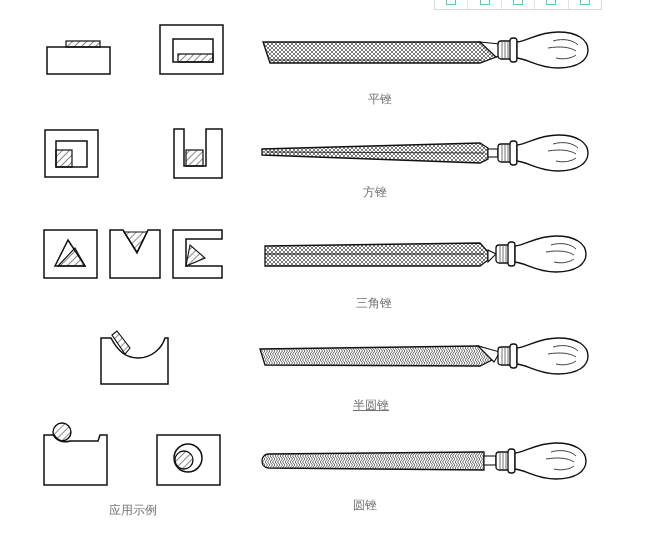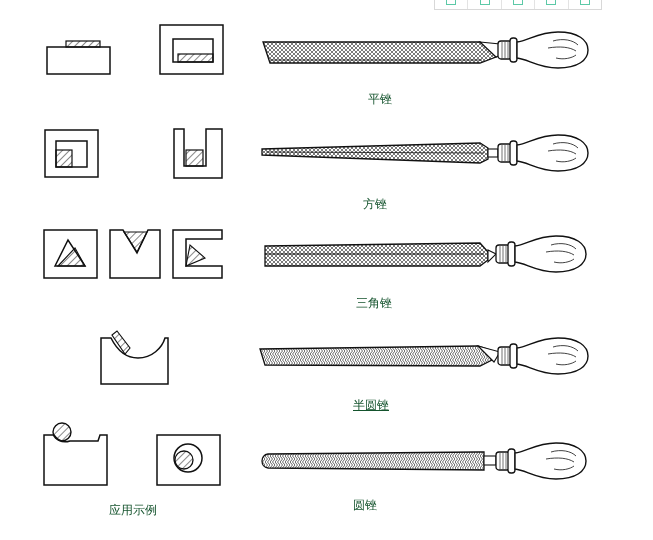--- a/index.html
+++ b/index.html
@@ -5,21 +5,21 @@
     html, body { margin: 0; padding: 0; background: #ffffff; }
     body { width: 653px; height: 540px; position: relative; overflow: hidden;
            font-family: "DejaVu Sans", "Liberation Sans", sans-serif; }
     .toolbar { position: absolute; left: 434px; top: -1px; width: 166px; height: 10px;
                border: 1px solid #d8d8d8; border-top: none; display: flex; background: #fff; }
     .tb-btn { flex: 1; border-right: 1px solid #e3e3e3; position: relative; }
     .tb-btn:last-child { border-right: none; }
     .tb-btn .ico { position: absolute; left: 50%; top: -2px; transform: translateX(-50%);
                    width: 10px; height: 8px; border: 1px solid #5cc9a7; border-top: none; box-sizing: border-box; }
     svg.canvas { position: absolute; left: 0; top: 0; }
-    .label { position: absolute; font-size: 12px; color: #14532d; white-space: nowrap; }
+    .label { position: absolute; font-size: 12px; color: #737373; white-space: nowrap; }
   </style>
 </head>
 <body>
 
 <div class="toolbar">
   <div class="tb-btn">
       <span class="ico"></span>
     </div>
   <div class="tb-btn">
       <span class="ico"></span>
@@ -138,17 +138,17 @@
   </g>
 
   <g>
     <path d="M268,454 L478,452 L484,452 L484,470 L268,468 C260,467 260,455 268,454 Z" fill="url(#wave)" stroke="#111" stroke-width="1.3"></path>
     <rect x="484" y="456" width="12" height="9" fill="#fff" stroke="#111" stroke-width="1.1"></rect>
     <use href="#handle" transform="translate(496,461)"></use>
   </g>
 </svg>
 
 <div class="label" style="left:368px; top:91px;">平锉</div>
-<div class="label" style="left:363px; top:196px;">方锉</div>
+<div class="label" style="left:363px; top:184px;">方锉</div>
 <div class="label" style="left:356px; top:295px;">三角锉</div>
 <div class="label" style="left:353px; top:397px;text-decoration:underline;">半圆锉</div>
 <div class="label" style="left:353px; top:497px;">圆锉</div>
 <div class="label" style="left:109px; top:502px;">应用示例</div>
 
 </body></html>

